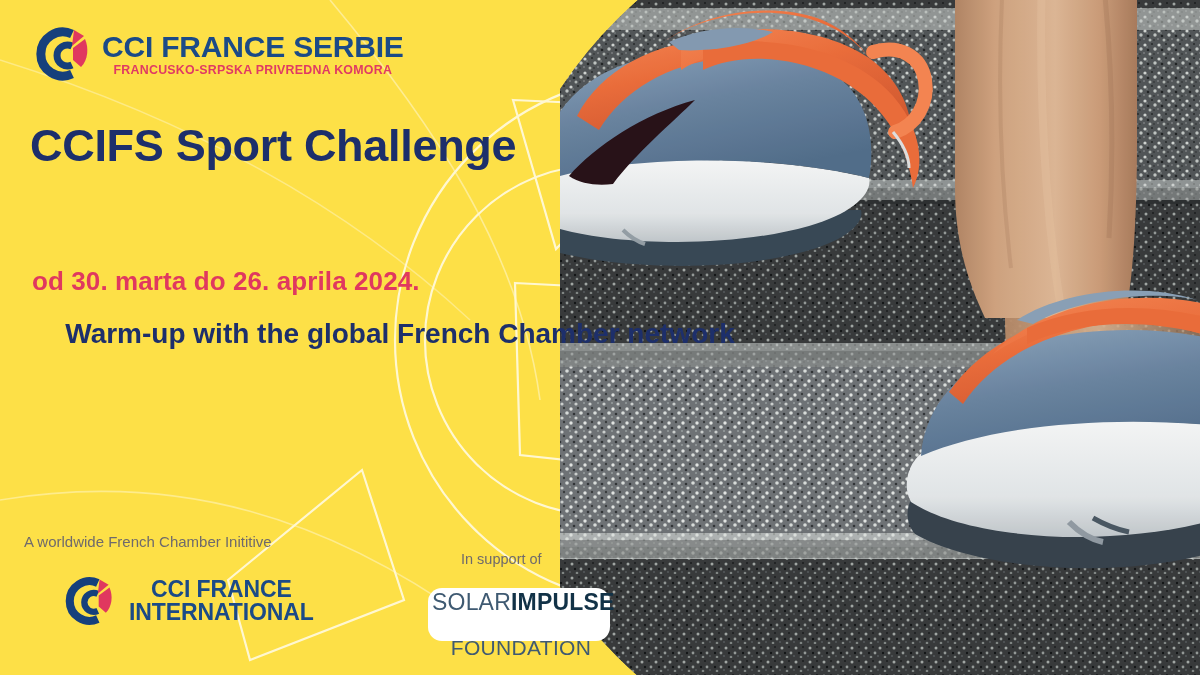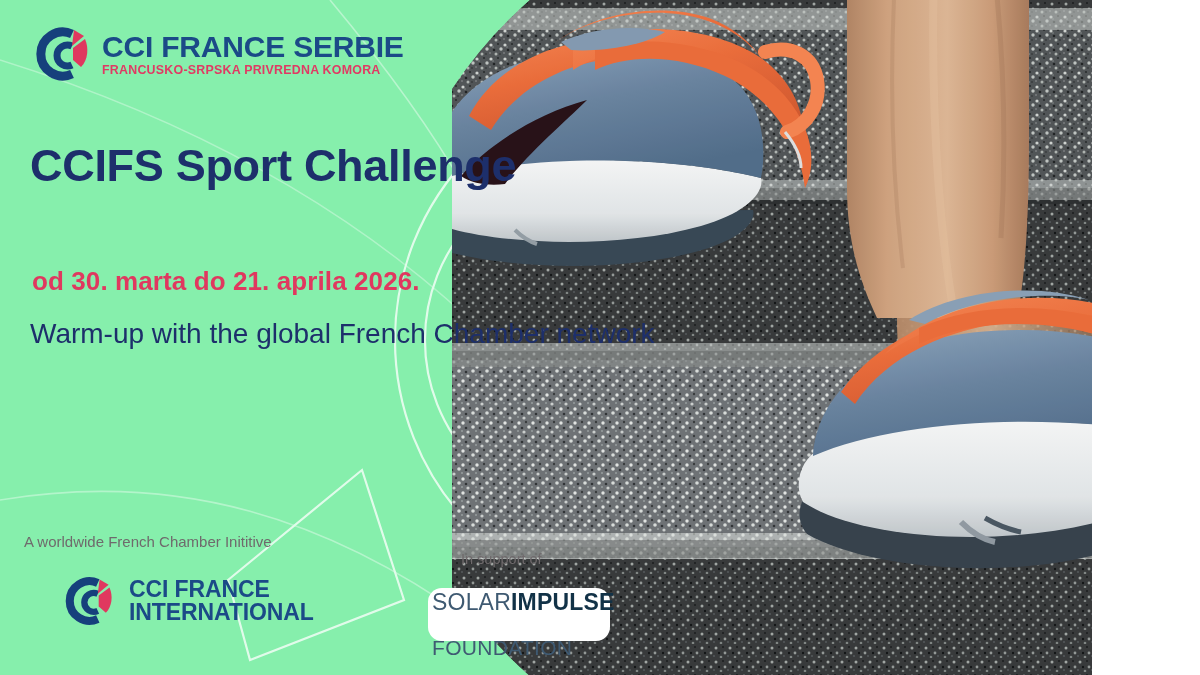--- a/index.html
+++ b/index.html
@@ -3,25 +3,26 @@
 <meta charset="utf-8">
 <title>CCIFS Sport Challenge</title>
 <style>
   html, body {
     margin: 0;
     padding: 0;
     background: #ffffff;
   }
   #poster {
     position: relative;
-    width: 1092px;
+    width: 1200px;
     height: 675px;
     overflow: hidden;
-    background: #86efac;
+    background: #fde047;
     font-family: "Liberation Sans", sans-serif;
+    text-align: center;
   }
 
   
   .bg-deco {
     position: absolute;
     left: 0; top: 0;
     width: 1200px; height: 675px;
     pointer-events: none;
     z-index: 1;
   }
@@ -98,41 +99,40 @@
   .headline {
     position: absolute;
     left: 30px;
     top: 122px;
     font-size: 45px;
     font-weight: bold;
     color: #1d2f6b;
     letter-spacing: -0.3px;
     line-height: 1.05;
     white-space: nowrap;
-    margin-top: 20px;
   }
 
   .date-line {
     position: absolute;
     left: 32px;
     top: 266px;
     font-size: 26px;
     font-weight: bold;
     color: #e0385f;
     letter-spacing: 0.1px;
     white-space: nowrap;
   }
 
   .subhead {
     position: absolute;
     left: 30px;
     top: 315px;
     width: 740px;
     font-size: 28px;
-    font-weight: normal;
+    font-weight: bold;
     color: #1d2f6b;
     line-height: 1.35;
   }
 
   
   .footer-note-1 {
     position: absolute;
     left: 24px;
     top: 533px;
     font-size: 15px;
@@ -395,21 +395,21 @@
         </svg>
       </span>
       <span class="logo-text">
         <span class="logo-main">CCI FRANCE SERBIE</span>
         <span class="logo-sub">FRANCUSKO-SRPSKA PRIVREDNA KOMORA</span>
       </span>
     </div>
 
     <div class="headline">CCIFS Sport Challenge</div>
 
-    <div class="date-line">od 30. marta do 21. aprila 2026.</div>
+    <div class="date-line">od 30. marta do 26. aprila 2024.</div>
 
     <div class="subhead">Warm-up with the global French Chamber network</div>
 
     <div class="footer-note-1">A worldwide French Chamber Inititive</div>
     <div class="footer-note-2">In support of</div>
 
     <div class="footer-logo">
       <span class="mark">
         <svg width="58" height="54" viewBox="0 0 64 60">
           <path d="M 44 10 A 22 22 0 1 0 44 50" fill="none" stroke="#16407c" stroke-width="9"></path>

